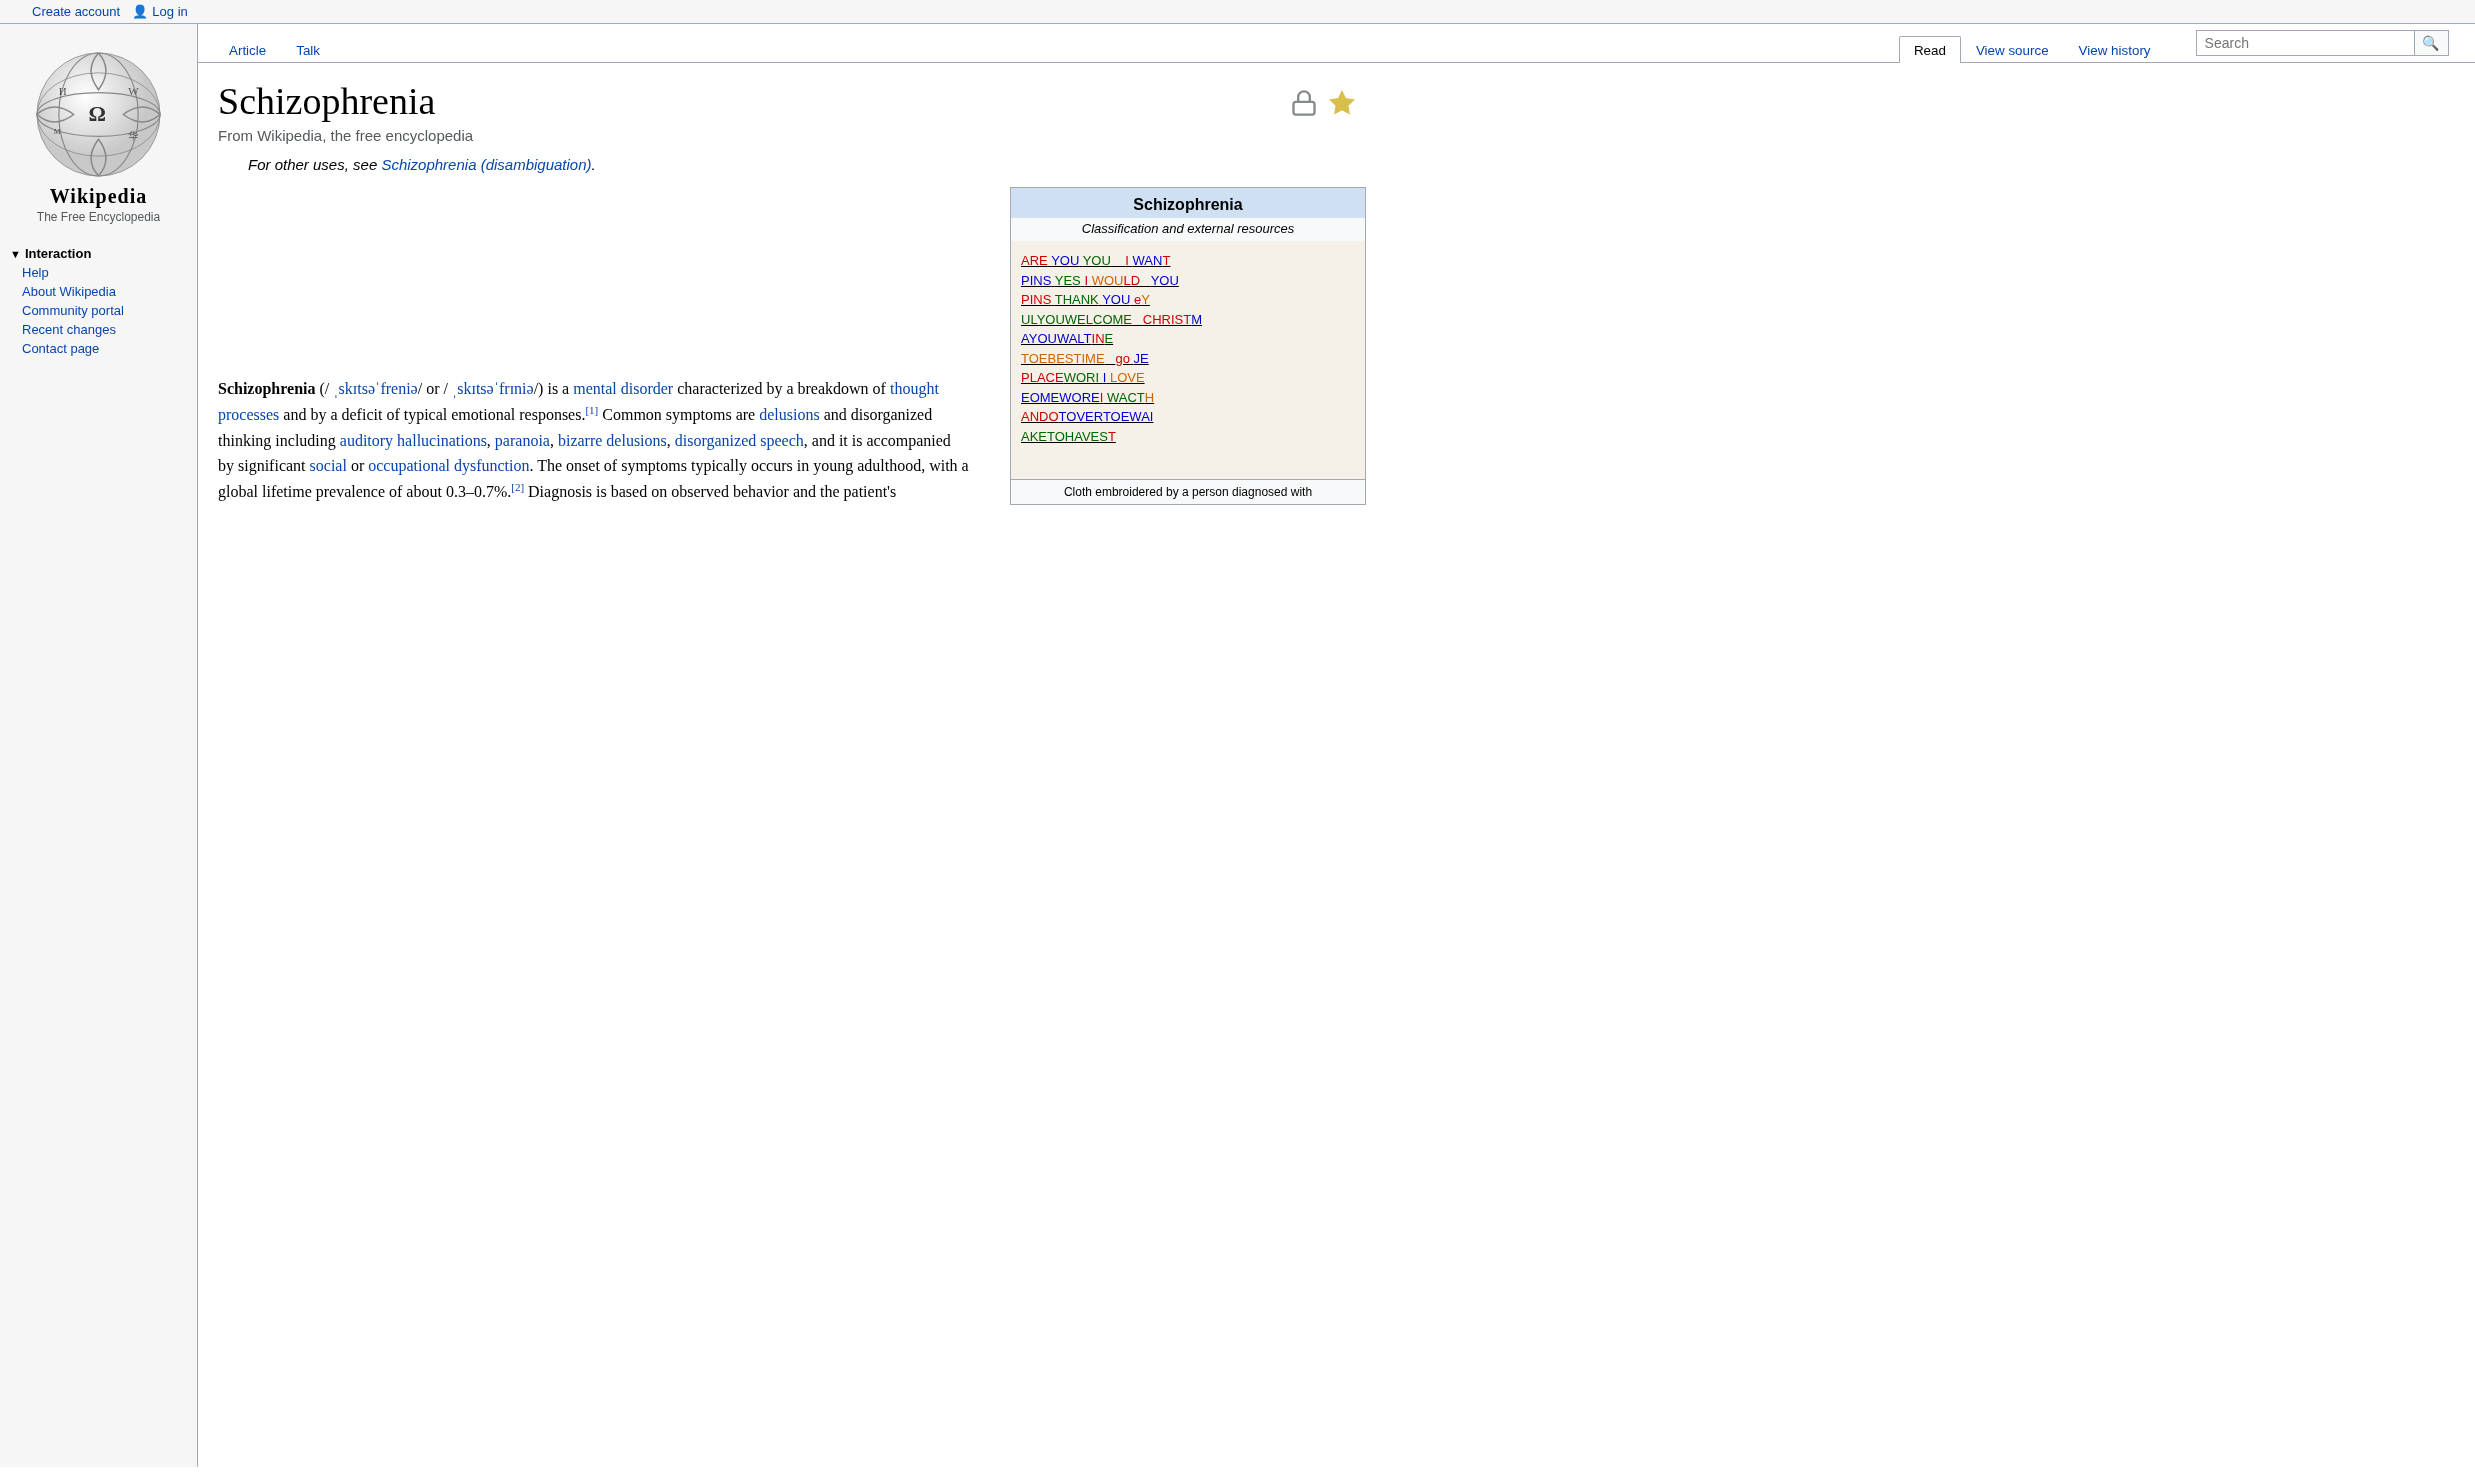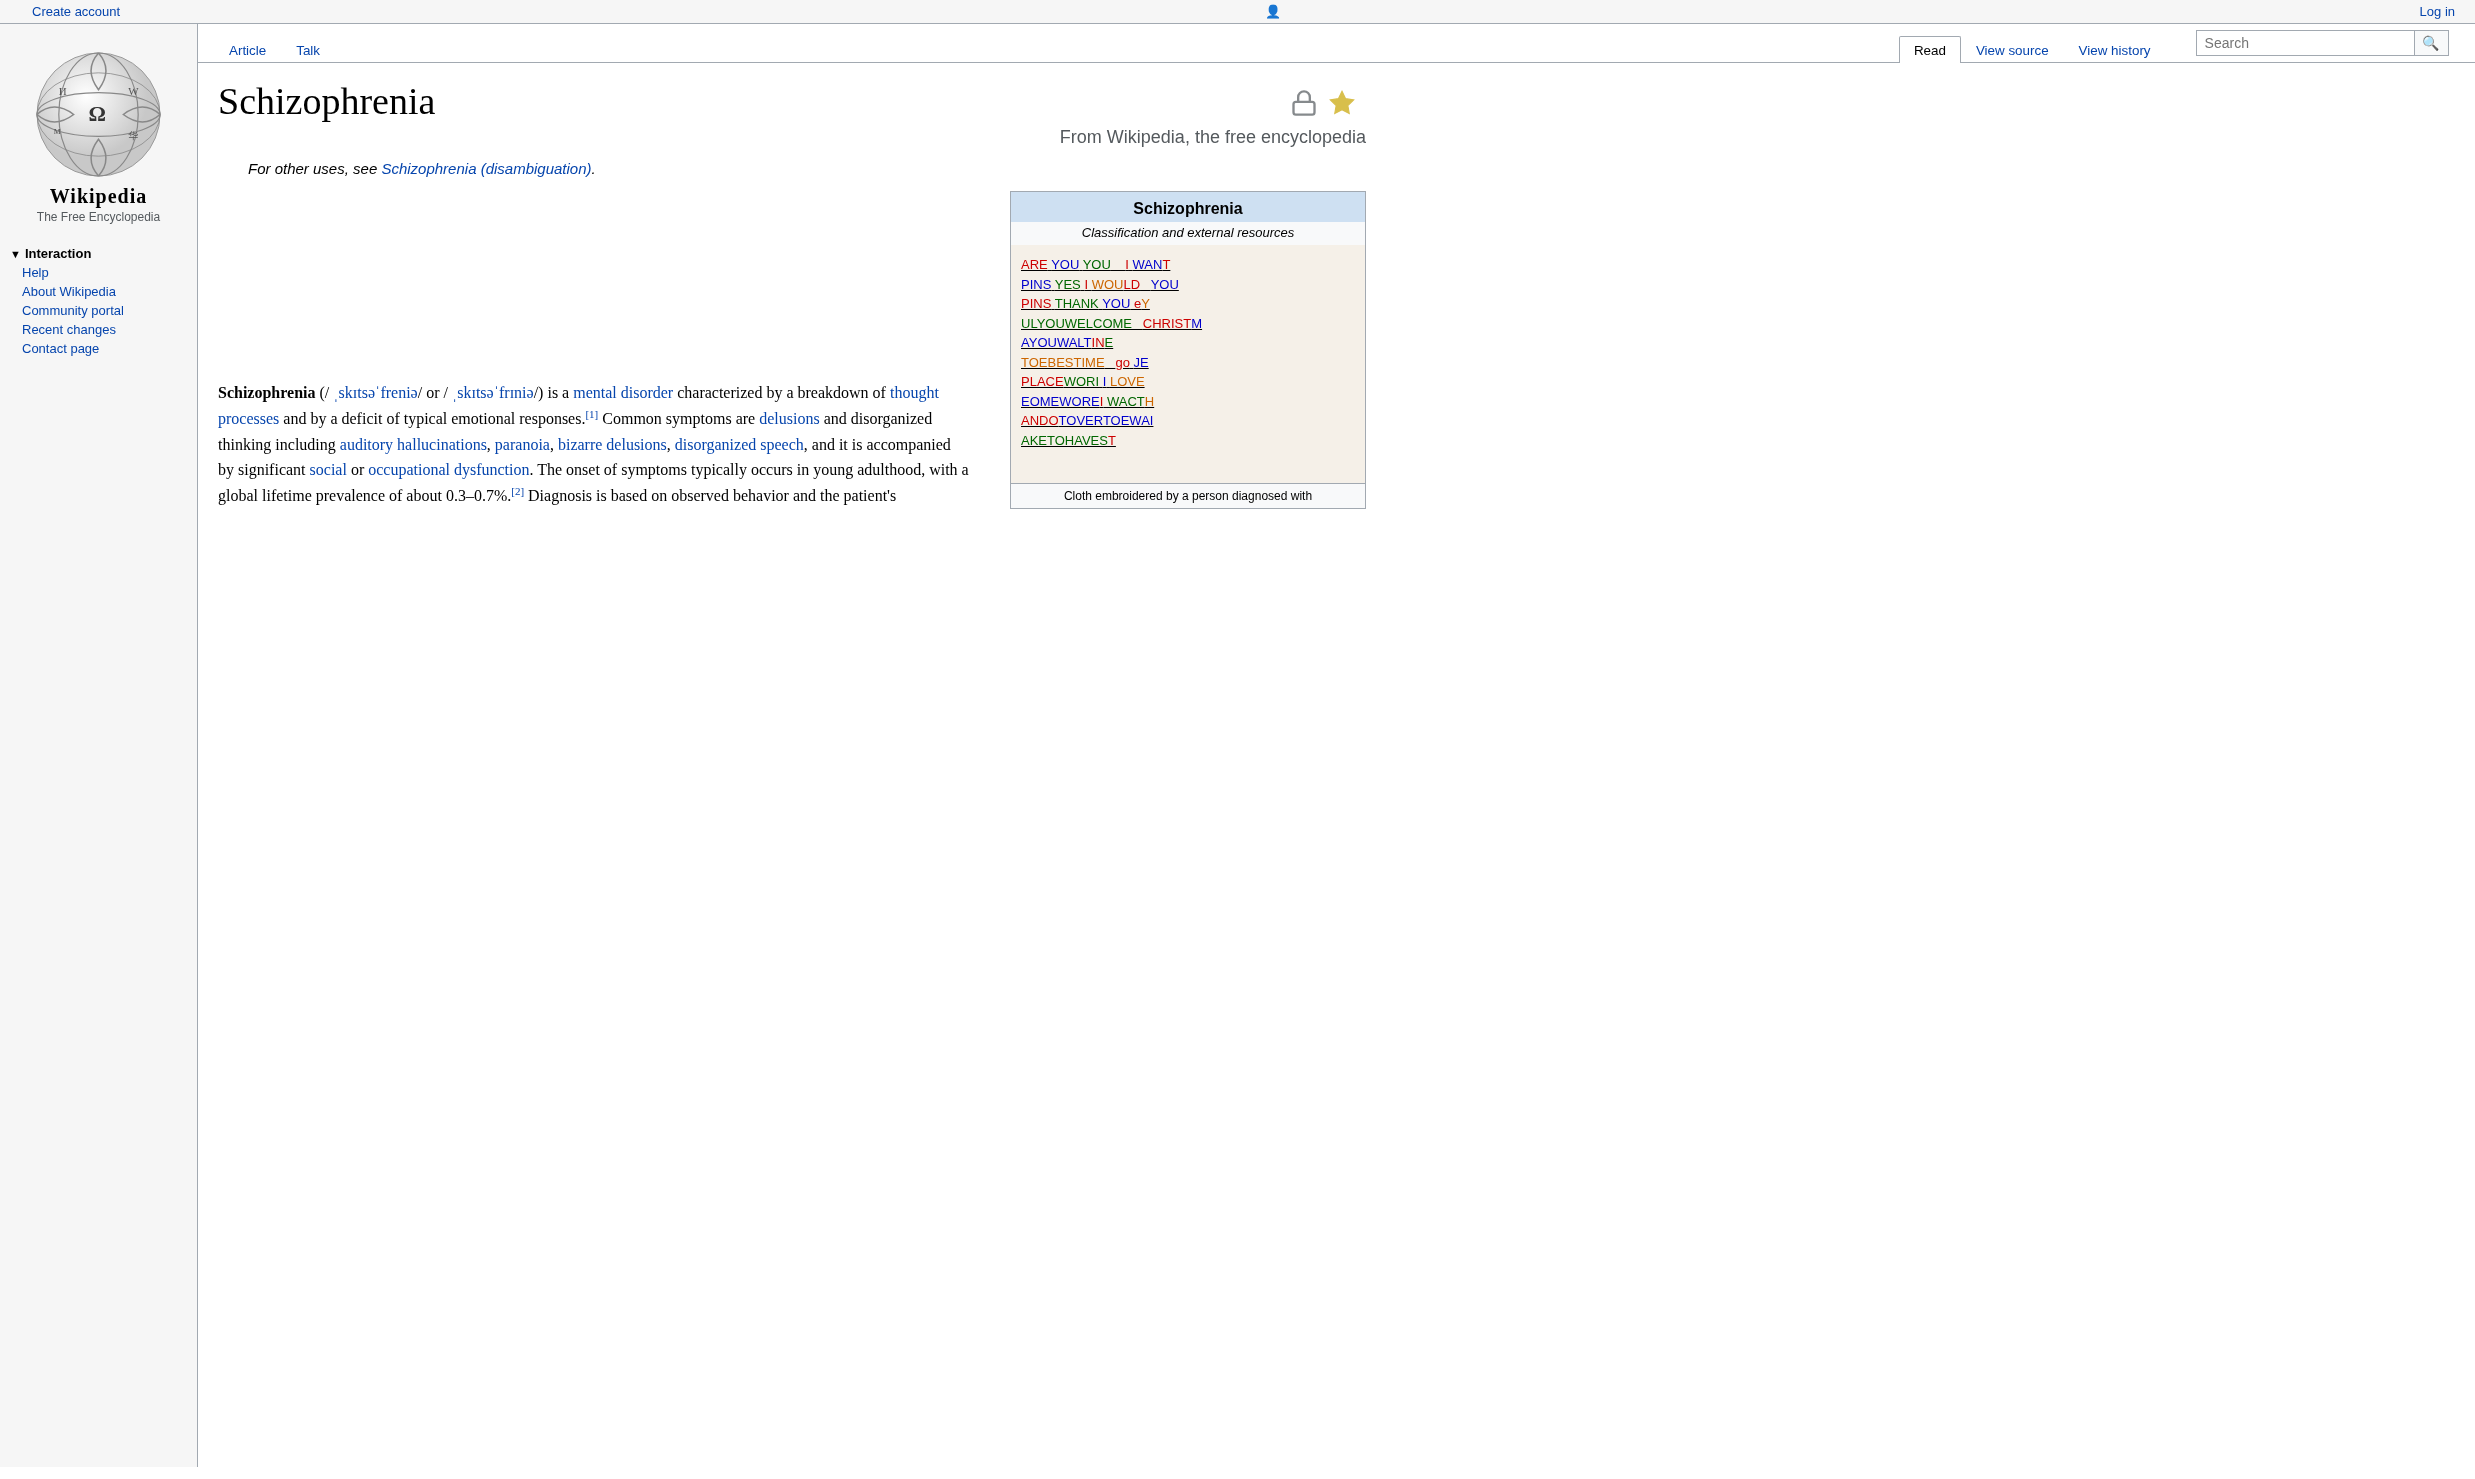--- a/index.html
+++ b/index.html
@@ -9,21 +9,21 @@
       background: #fff;
       color: #000;
     }
     a { color: #0645ad; text-decoration: none; }
 
     
     #top-bar {
       background: #f6f6f6;
       border-bottom: 1px solid #a2a9b1;
       display: flex;
-      justify-content: space-between;
+      justify-content: flex-start;
       align-items: center;
       padding: 4px 20px;
       font-size: 13px;
       font-family: sans-serif;
     }
     #top-bar a { color: #0645ad; margin-left: 12px; }
 
     
     #layout {
       display: flex;
@@ -188,25 +188,24 @@
       padding-top: 10px;
       padding-right: 10px;
     }
     .lock-icon, .star-icon {
       width: 28px;
       height: 28px;
       color: #54595d;
       opacity: 0.7;
     }
     #from-wiki {
-      font-size: 18px;
+      font-size: 15px;
       font-family: sans-serif;
       color: #54595d;
       margin-bottom: 12px;
-      text-align: right;
     }
     #disambig {
       font-style: italic;
       font-size: 15px;
       margin-bottom: 14px;
       margin-left: 30px;
       font-family: sans-serif;
     }
     #disambig a { color: #0645ad; }
 

